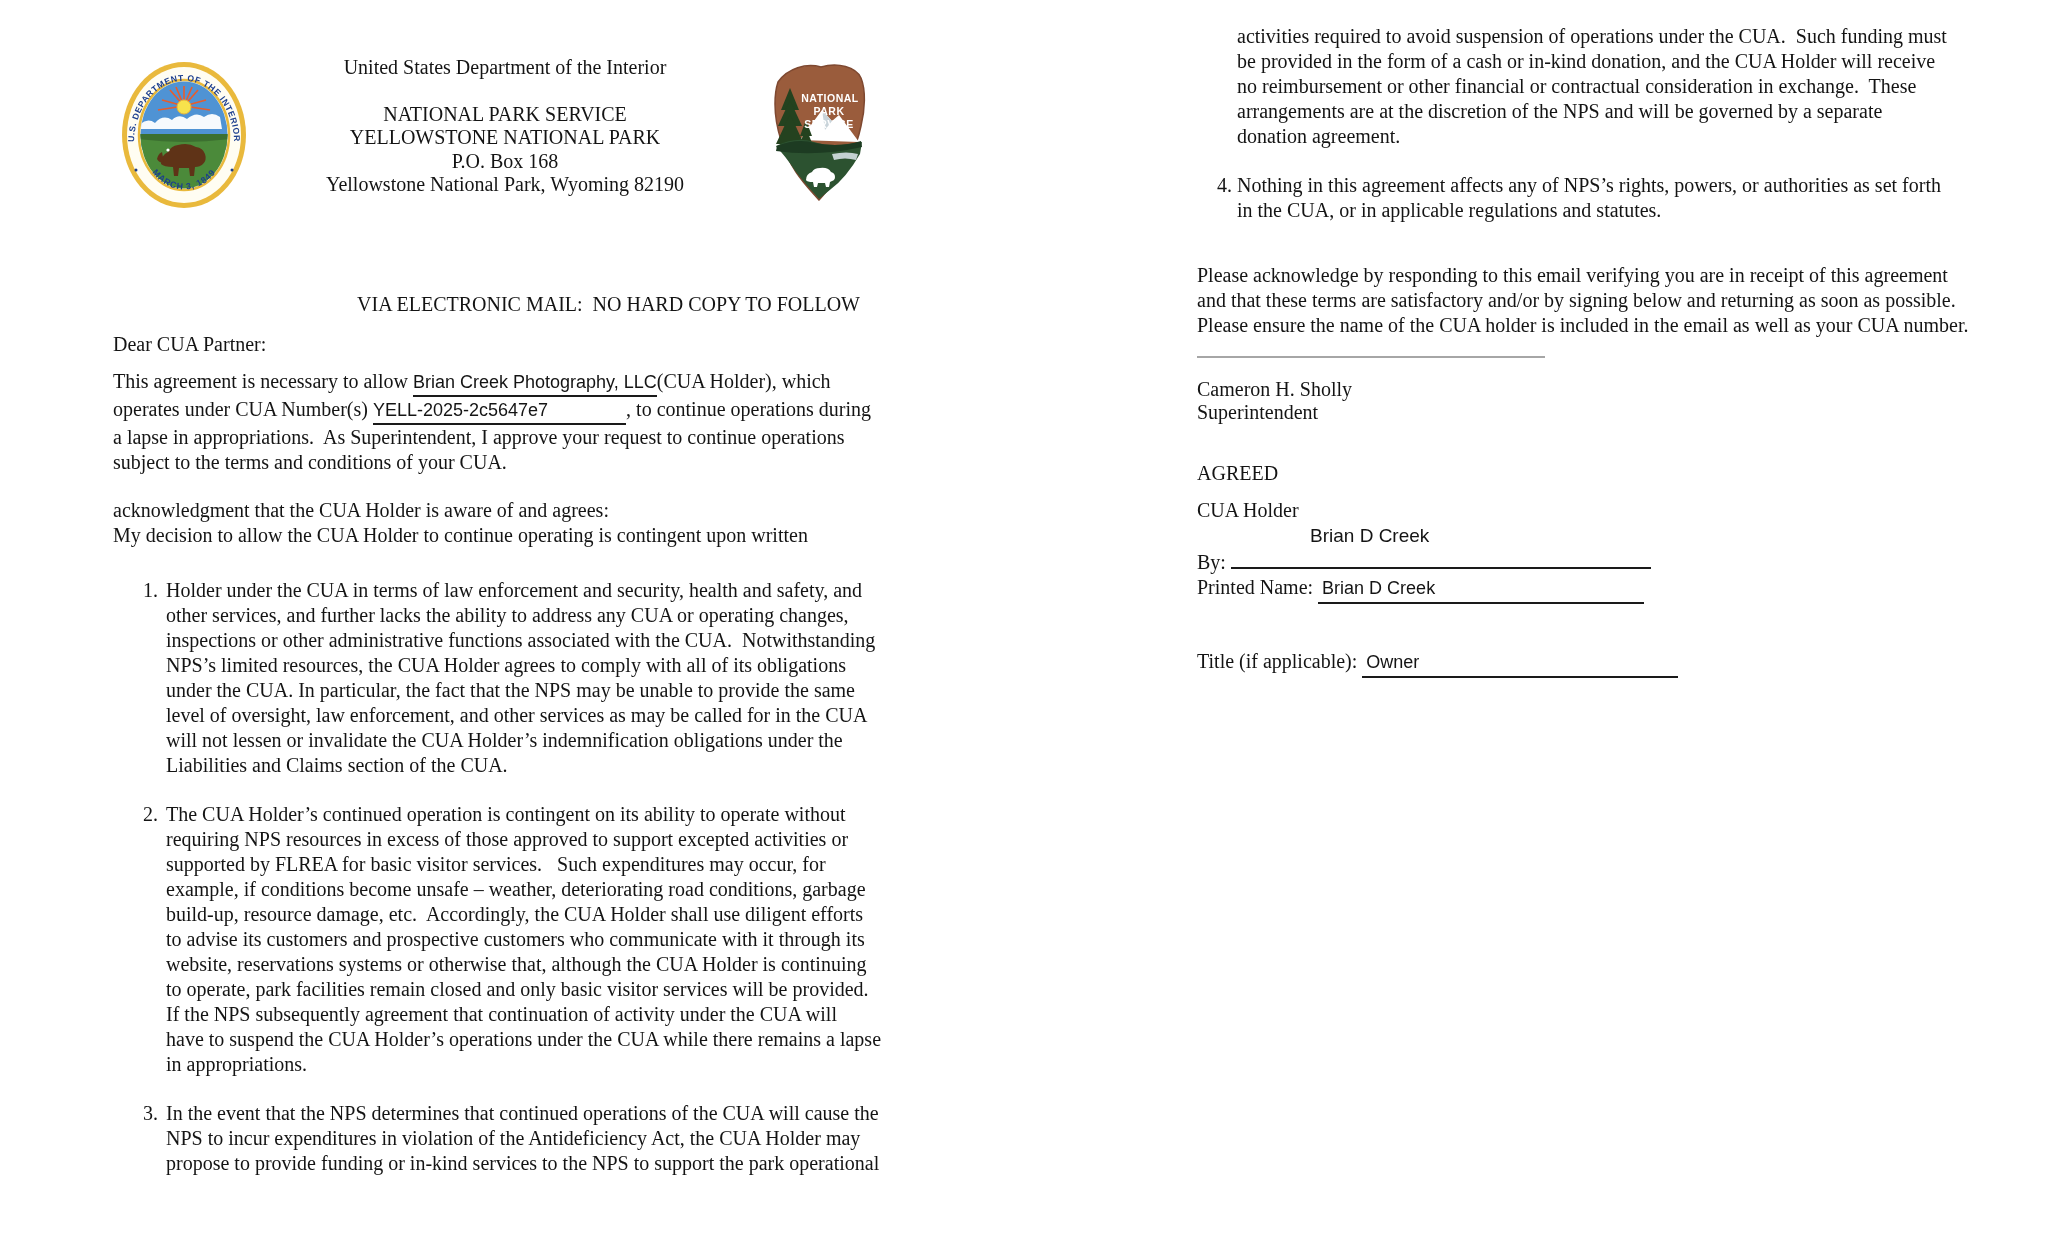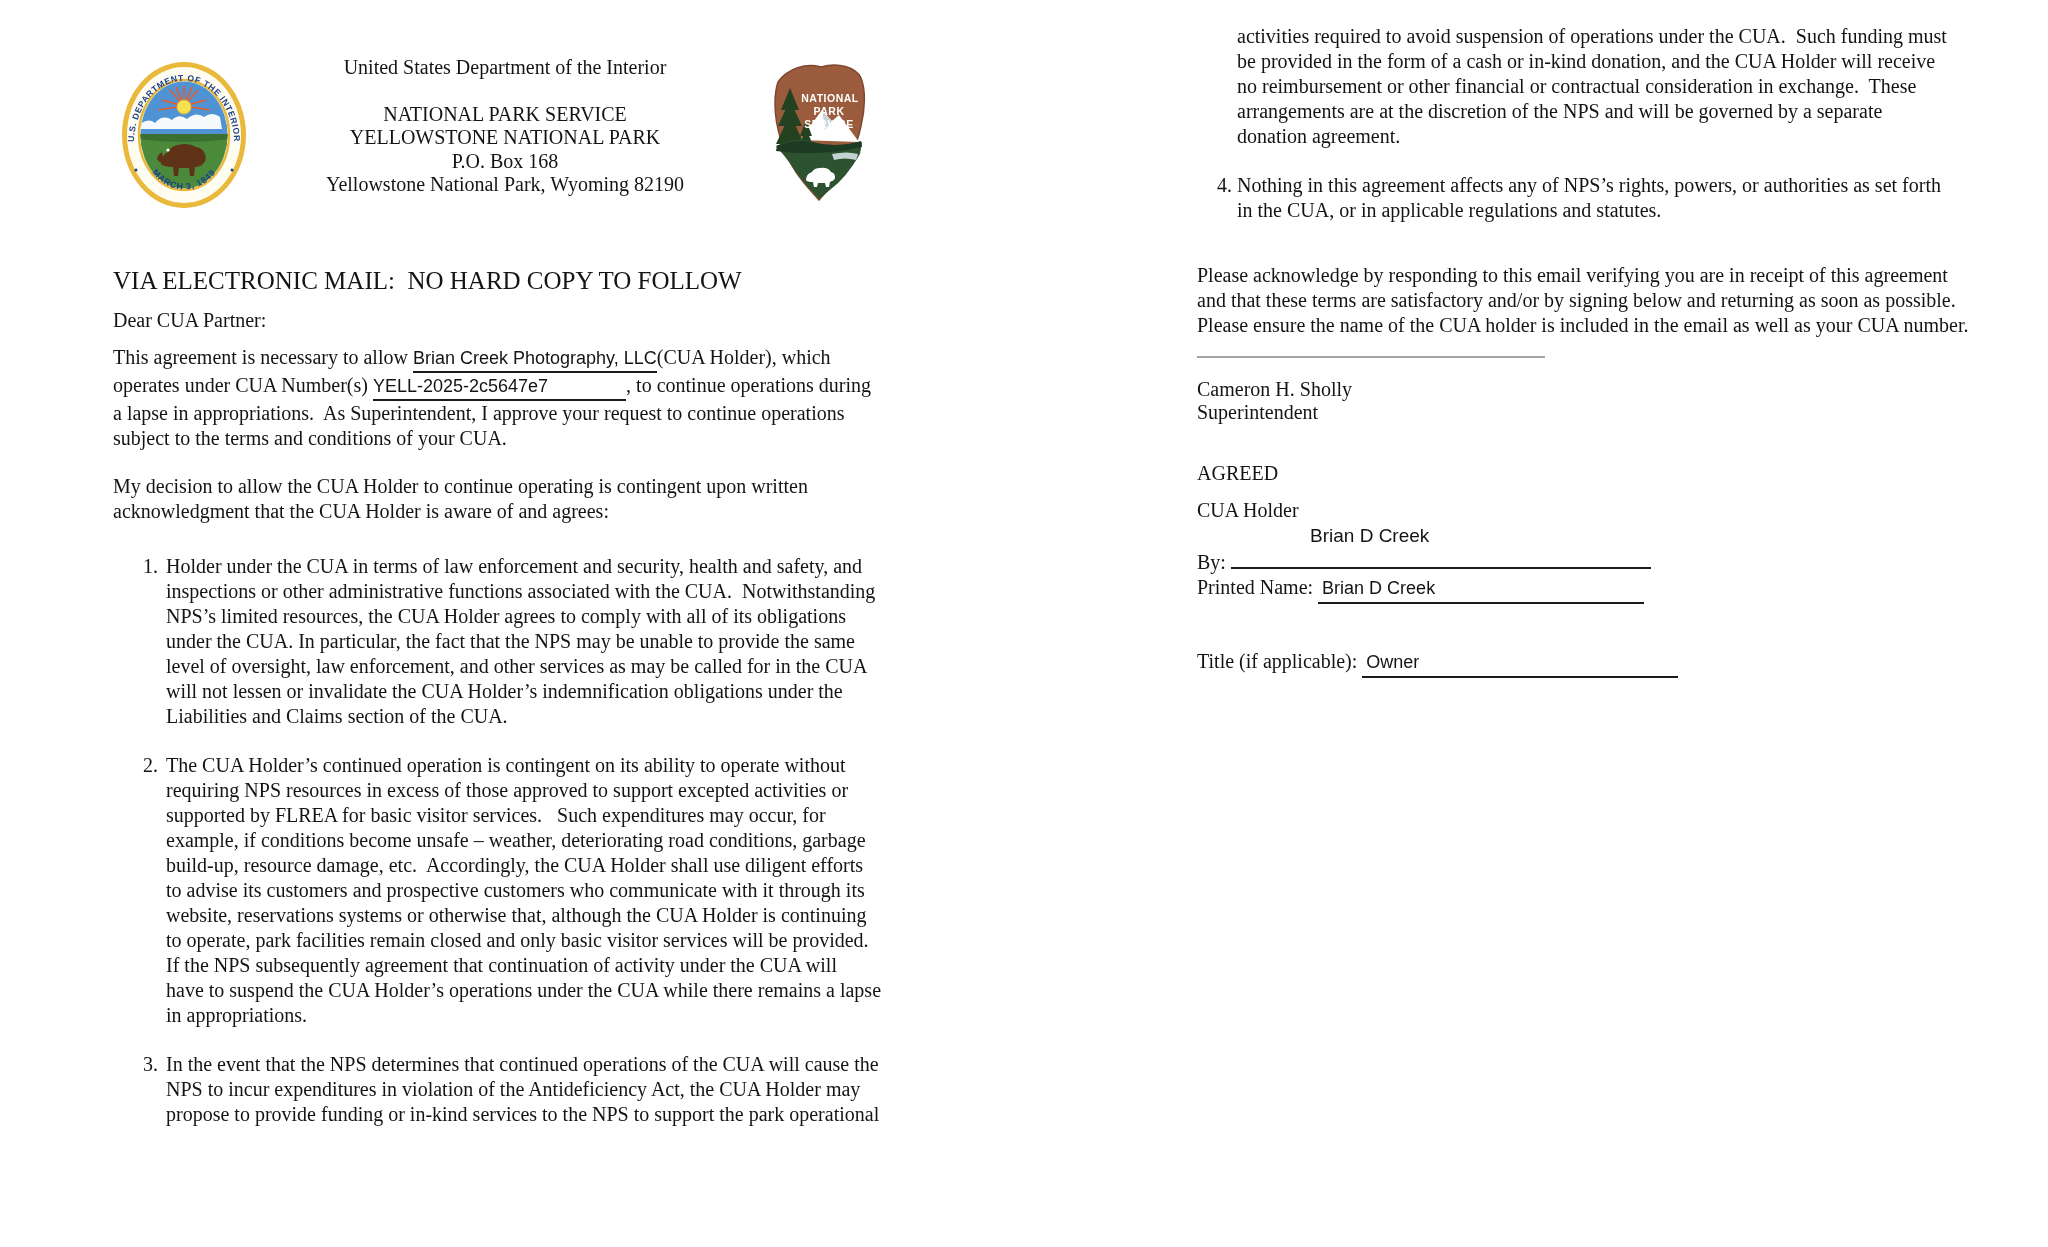--- a/index.html
+++ b/index.html
@@ -14,21 +14,21 @@
   .seal{position:absolute;left:121px;top:60px;}
   .arrowhead{position:absolute;left:766px;top:58px;}
   .lh-center{position:absolute;left:240px;top:56px;width:530px;text-align:center;
              font-size:20px;line-height:23.5px;}
   .lh-gap{height:23px;}
 
   
   .ln{white-space:pre;font-size:20px;line-height:25px;}
   .ln23{white-space:pre;font-size:20px;line-height:23px;}
 
-  .via{margin:60px 164px 0 113px;text-align:left;font-size:25px;line-height:25px;white-space:pre;}
+  .via{margin:84px 164px 0 113px;text-align:right;font-size:20px;line-height:25px;white-space:pre;}
   .salutation{margin:15px 0 0 113px;font-family:Liberation Serif, serif;}
   .para{margin-left:113px;}
   .p1{margin-top:12px;}
   .p2{margin-top:23px;}
 
   .list{margin-left:113px;}
   .li{position:relative;padding-left:53px;margin-top:24px;}
   .li-first{margin-top:30px;}
   .li .num{position:absolute;left:30px;top:0;font-size:20px;line-height:25px;}
 
@@ -140,28 +140,29 @@
     <div class="salutation ln">Dear CUA Partner:</div>
 
     <div class="para p1">
       <div class="ln"><span>This agreement is necessary to allow </span><span class="fillspan pad-holder"><span class="fill">Brian Creek Photography, LLC</span></span><span>(CUA Holder), which</span></div>
       <div class="ln"><span>operates under CUA Number(s) </span><span class="fillspan pad-cua"><span class="fill">YELL-2025-2c5647e7</span></span><span>, to continue operations during</span></div>
       <div class="ln">a lapse in appropriations.  As Superintendent, I approve your request to continue operations</div>
       <div class="ln">subject to the terms and conditions of your CUA.</div>
     </div>
 
     <div class="para p2">
+      <div class="ln">acknowledgment that the CUA Holder is aware of and agrees:</div>
       <div class="ln">My decision to allow the CUA Holder to continue operating is contingent upon written</div>
-      <div class="ln">acknowledgment that the CUA Holder is aware of and agrees:</div>
     </div>
 
     <div class="list">
       <div class="li li-first">
         <span class="num">1.</span>
         <div class="ln">Holder under the CUA in terms of law enforcement and security, health and safety, and</div>
+        <div class="ln">other services, and further lacks the ability to address any CUA or operating changes,</div>
         <div class="ln">inspections or other administrative functions associated with the CUA.  Notwithstanding</div>
         <div class="ln">NPS’s limited resources, the CUA Holder agrees to comply with all of its obligations</div>
         <div class="ln">under the CUA. In particular, the fact that the NPS may be unable to provide the same</div>
         <div class="ln">level of oversight, law enforcement, and other services as may be called for in the CUA</div>
         <div class="ln">will not lessen or invalidate the CUA Holder’s indemnification obligations under the</div>
         <div class="ln">Liabilities and Claims section of the CUA.</div>
       </div>
       <div class="li">
         <span class="num">2.</span>
         <div class="ln">The CUA Holder’s continued operation is contingent on its ability to operate without</div>

